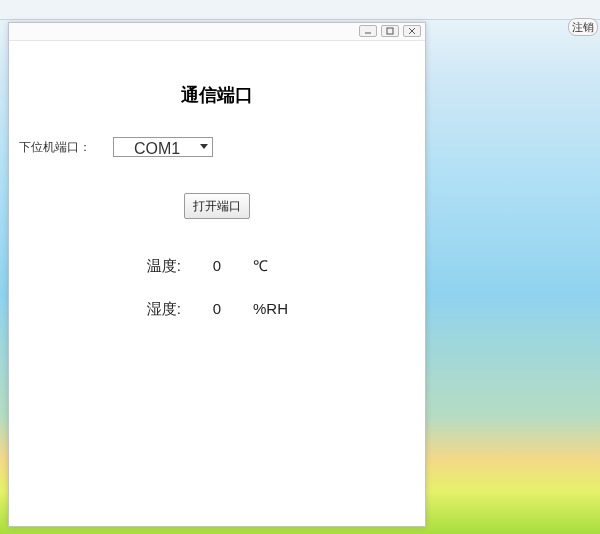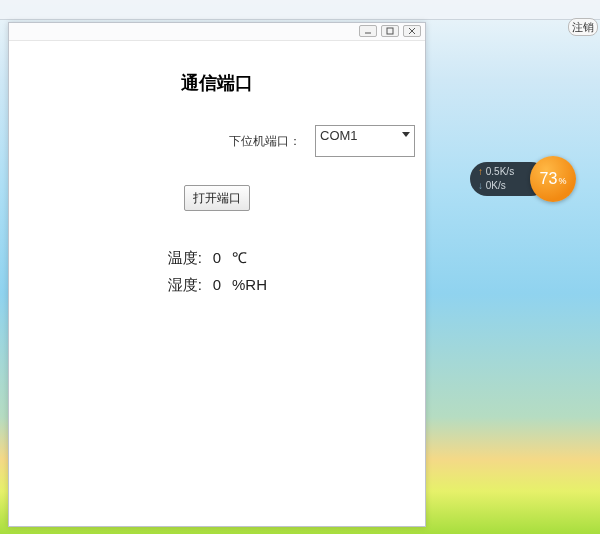--- a/index.html
+++ b/index.html
@@ -68,72 +68,72 @@
     position:relative;
     width:100%; height:calc(100% - 18px);
     padding:10px;
   }
 
   .section-title {
     text-align:center;
     font-size:18px;
     font-weight:bold;
     color:#000;
-    margin-top:20px;
+    margin-top:32px;
   }
   .section-title.second { margin-top:110px; }
 
   .port-row {
-    display:flex; align-items:center; justify-content:flex-end;
-    gap:14px;
+    display:flex; align-items:center; justify-content:flex-start;
+    gap:22px;
     margin-top:30px;
     font-size:12px;
     color:#333;
   }
   .combo {
     position:relative;
-    width:100px; height:32px;
+    width:100px; height:20px;
     background:#fff;
     border:1px solid #999;
-    font-size:13px;
-    padding:2px 4px;
+    font-size:16px;
+    padding:2px 20px;
     cursor:pointer;
   }
   .combo .arrow {
     position:absolute; right:4px; top:6px;
     width:0; height:0;
     border-left:4px solid transparent;
     border-right:4px solid transparent;
     border-top:5px solid #333;
   }
 
   .btn-row {
     display:flex; justify-content:center; gap:40px;
-    margin-top:28px;
+    margin-top:36px;
   }
   .btn {
     width:66px; height:26px;
     background:linear-gradient(#fdfdfd,#e8e8e8);
     border:1px solid #9a9a9a;
     border-radius:2px;
     font-size:12px;
     color:#222;
     cursor:pointer;
     display:flex; align-items:center; justify-content:center;
   }
 
   .reading-block {
     margin-top:36px;
     font-size:15px;
     color:#222;
   }
   .reading-row {
     display:flex; justify-content:center; align-items:baseline;
-    gap:5px;
-    margin-top:8px;
+    gap:26px;
+    margin-top:24px;
   }
   .reading-row .label { width:50px; text-align:right; }
   .reading-row .val { width:20px; text-align:center; }
   .reading-row .unit { width:50px; text-align:left; }
 
   
   .net-widget {
     position:absolute;
     left:470px; top:158px;
     width:110px; height:42px;
@@ -218,24 +218,14 @@
         <div class="reading-row">
           <span class="label">湿度:</span>
           <span class="val">0</span>
           <span class="unit">%RH</span>
         </div>
       </div>
 
     </div>
   </div>
 
-  <div class="net-widget">
-    <div class="net-pill">
-      <div class="up">0.5K/s</div>
-      <div class="dn">0K/s</div>
-    </div>
-    <div class="circle">
-      <span>73</span>
-      <span class="pct">%</span>
-    </div>
-  </div>
 
 </div>
 
 </body></html>

